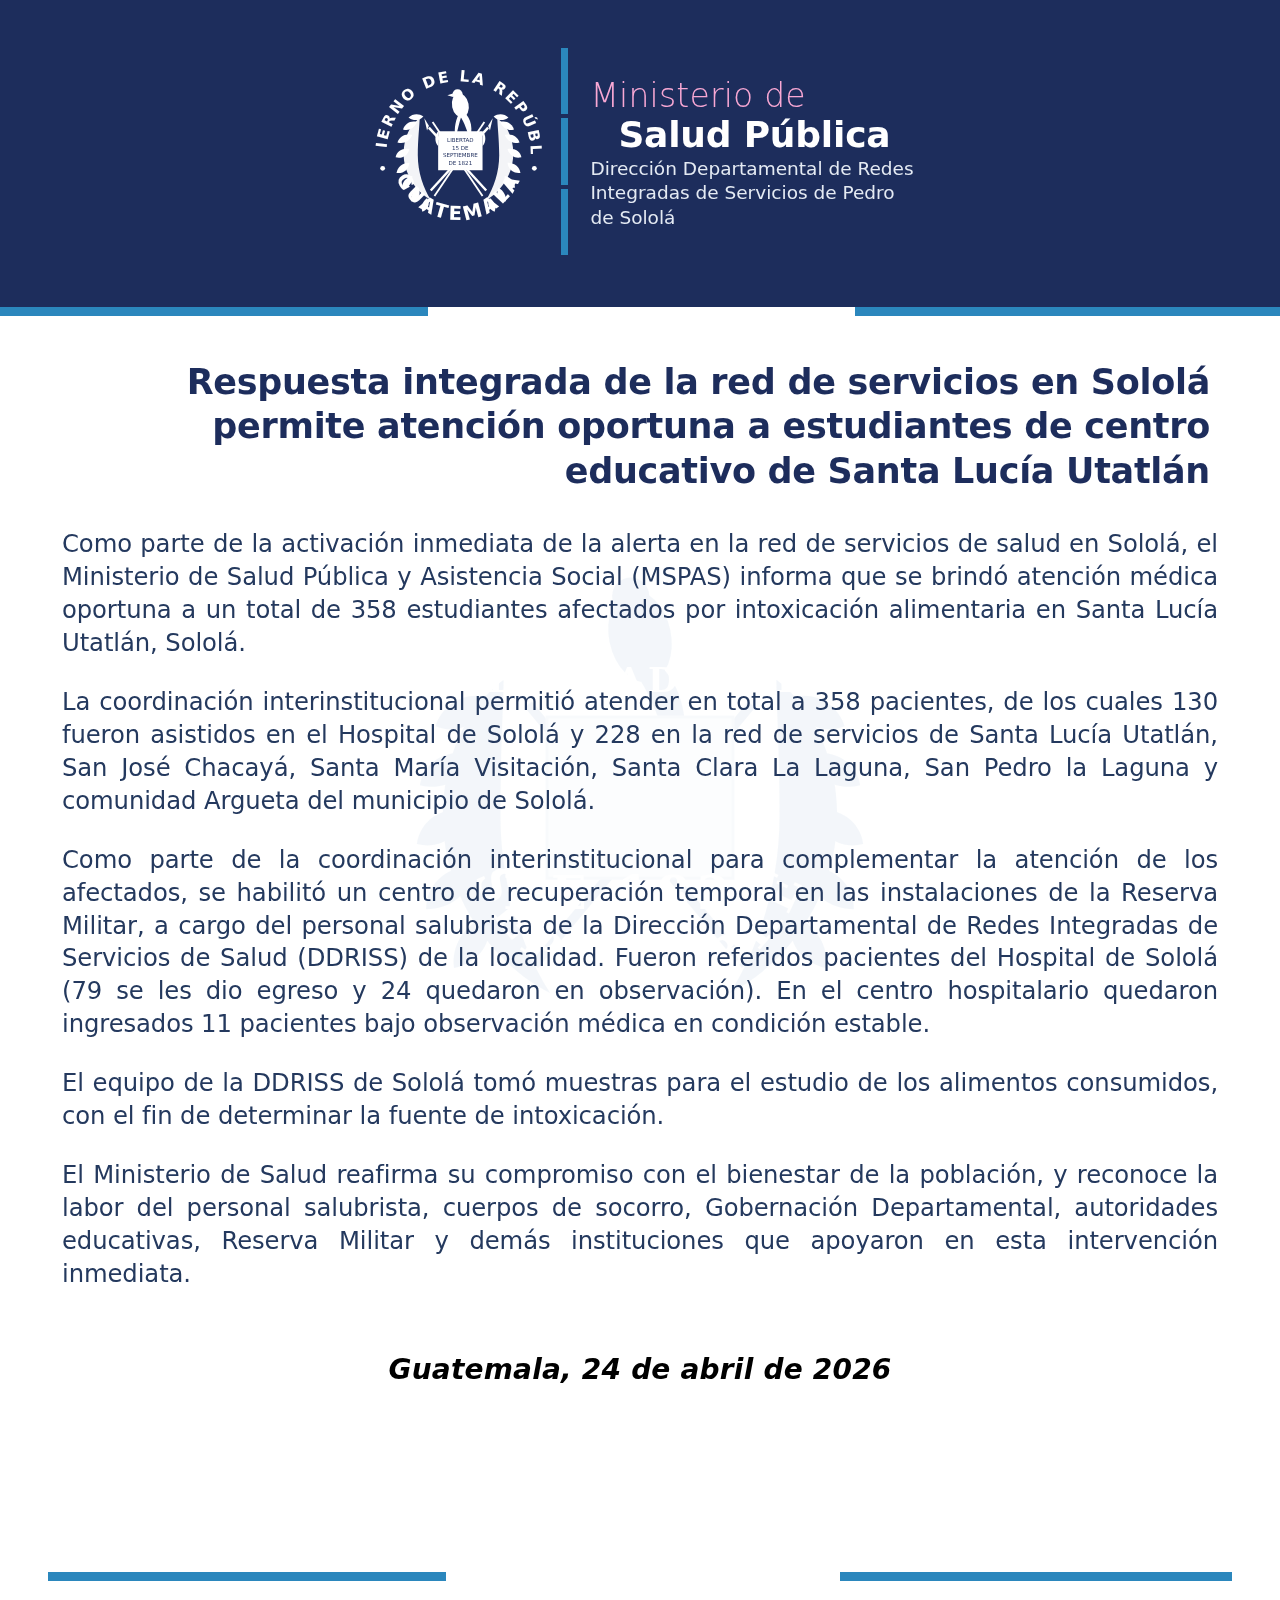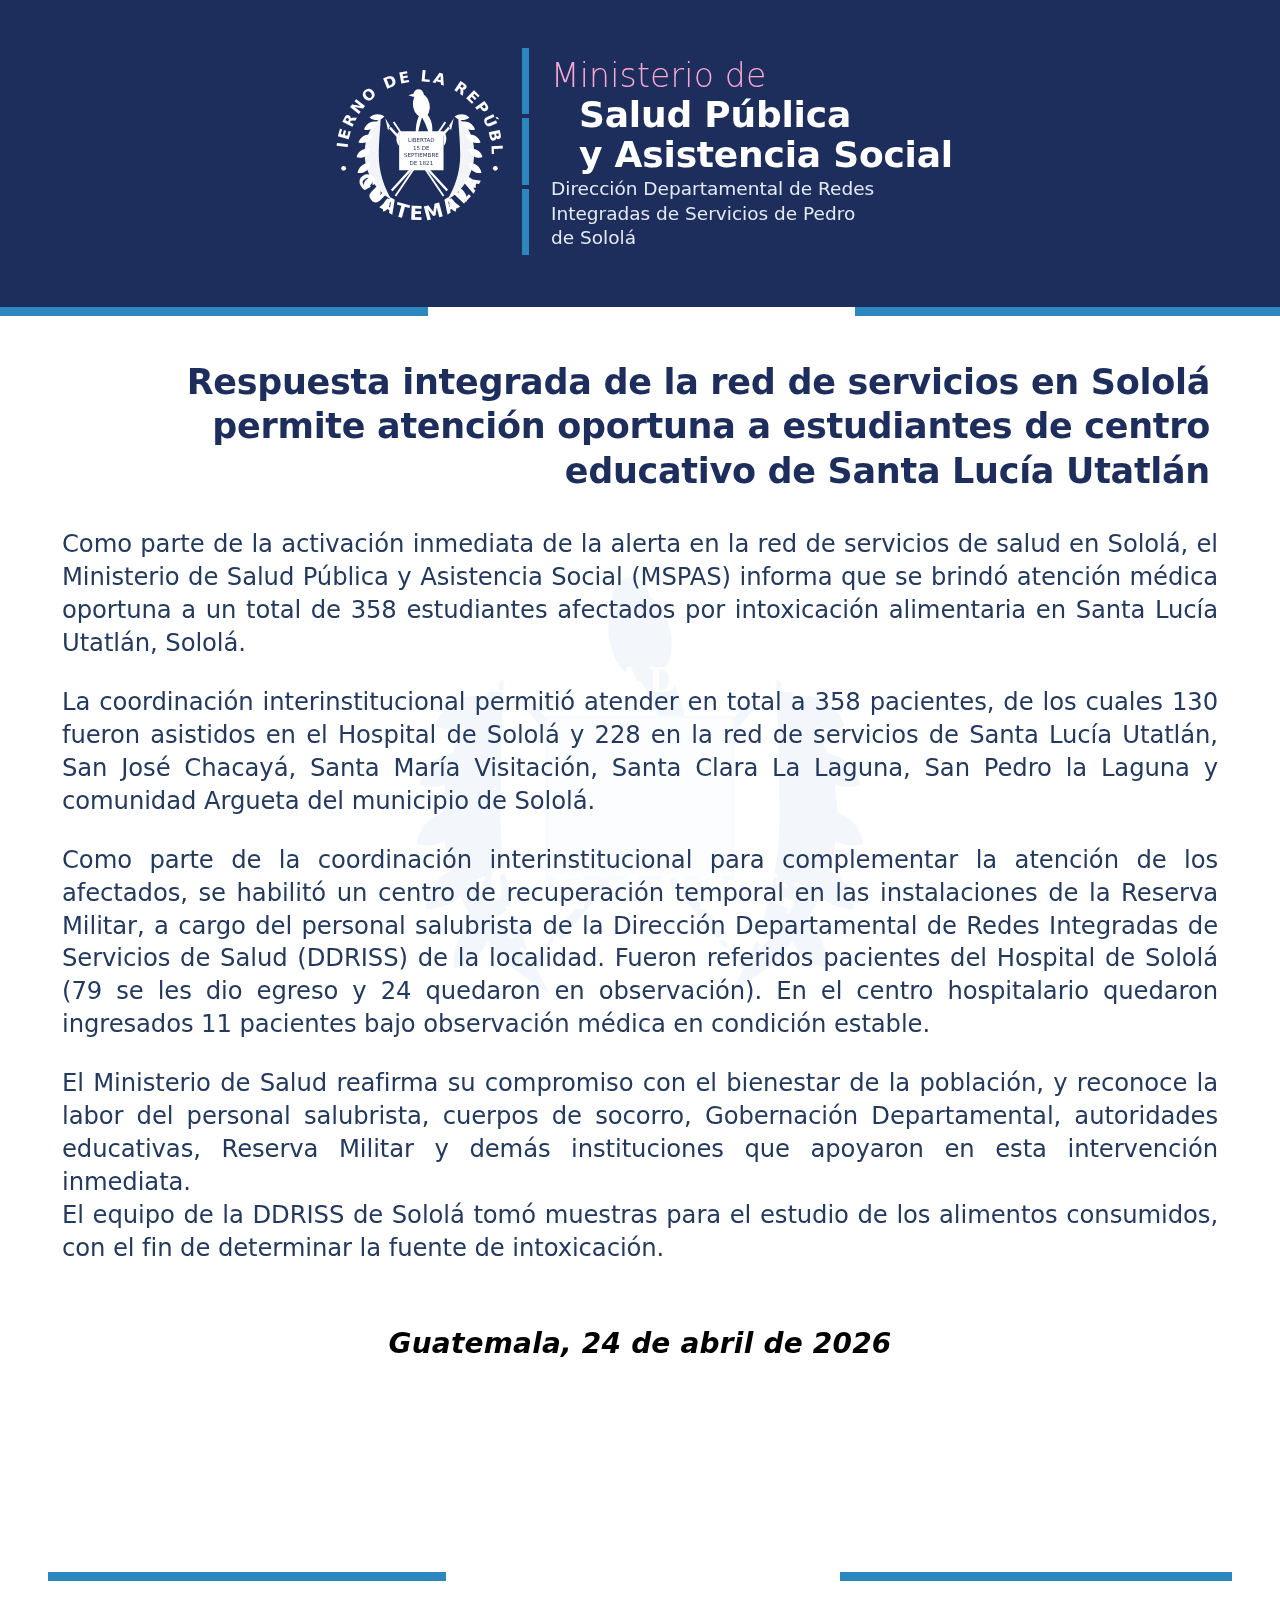--- a/index.html
+++ b/index.html
@@ -244,21 +244,20 @@
 
     <div class="brand-divider">
       <i></i>
         <i></i>
         <i></i>
     </div>
 
     <div class="brand-text">
       <div class="brand-line1">Ministerio de</div>
       <div class="brand-line2">Salud Pública</div>
-      <div class="brand-line3">y Asistencia Social</div>
       <div class="brand-sub">
         <div>Dirección Departamental de Redes</div>
         <div>Integradas de Servicios de Pedro</div>
         <div>de Sololá</div>
       </div>
     </div>
   </div>
 </div>
 
 <div class="accent-row">
@@ -308,22 +307,22 @@
   </svg>
 </div>
 
 <div class="content">
 
   <h1 class="title">Respuesta integrada de la red de servicios en Sololá permite atención oportuna a estudiantes de centro educativo de Santa Lucía Utatlán</h1>
 
   <p class="para">Como parte de la activación inmediata de la alerta en la red de servicios de salud en Sololá, el Ministerio de Salud Pública y Asistencia Social (MSPAS) informa que se brindó atención médica oportuna a un total de 358 estudiantes afectados por intoxicación alimentaria en Santa Lucía Utatlán, Sololá.</p>
   <p class="para">La coordinación interinstitucional permitió atender en total a 358 pacientes, de los cuales 130 fueron asistidos en el Hospital de Sololá y 228 en la red de servicios de Santa Lucía Utatlán, San José Chacayá, Santa María Visitación, Santa Clara La Laguna, San Pedro la Laguna y comunidad Argueta del municipio de Sololá.</p>
   <p class="para">Como parte de la coordinación interinstitucional para complementar la atención de los afectados, se habilitó un centro de recuperación temporal en las instalaciones de la Reserva Militar, a cargo del personal salubrista de la Dirección Departamental de Redes Integradas de Servicios de Salud (DDRISS) de la localidad. Fueron referidos pacientes del Hospital de Sololá (79 se les dio egreso y 24 quedaron en observación). En el centro hospitalario quedaron ingresados 11 pacientes bajo observación médica en condición estable.</p>
+  <p class="para">El equipo de la DDRISS de Sololá tomó muestras para el estudio de los alimentos consumidos, con el fin de determinar la fuente de intoxicación.</p>
   <p class="para para-last">El Ministerio de Salud reafirma su compromiso con el bienestar de la población, y reconoce la labor del personal salubrista, cuerpos de socorro, Gobernación Departamental, autoridades educativas, Reserva Militar y demás instituciones que apoyaron en esta intervención inmediata.</p>
-  <p class="para">El equipo de la DDRISS de Sololá tomó muestras para el estudio de los alimentos consumidos, con el fin de determinar la fuente de intoxicación.</p>
 
   <div class="dateline">Guatemala, 24 de abril de 2026</div>
 </div>
 
 <div class="footer-bars">
   <div class="fbar fbar-left"></div>
   <div class="fbar fbar-right"></div>
 </div>
 
 </body></html>

